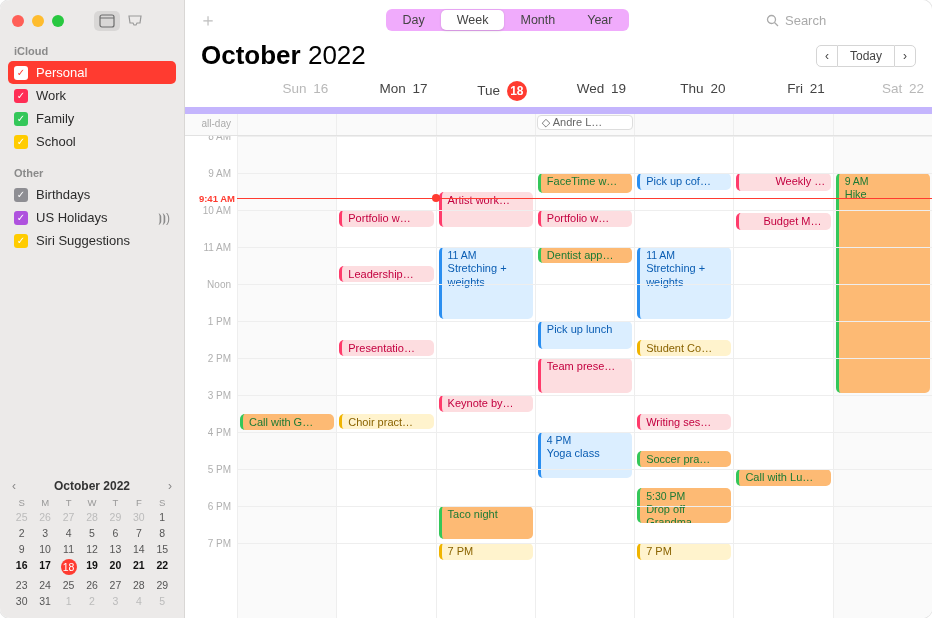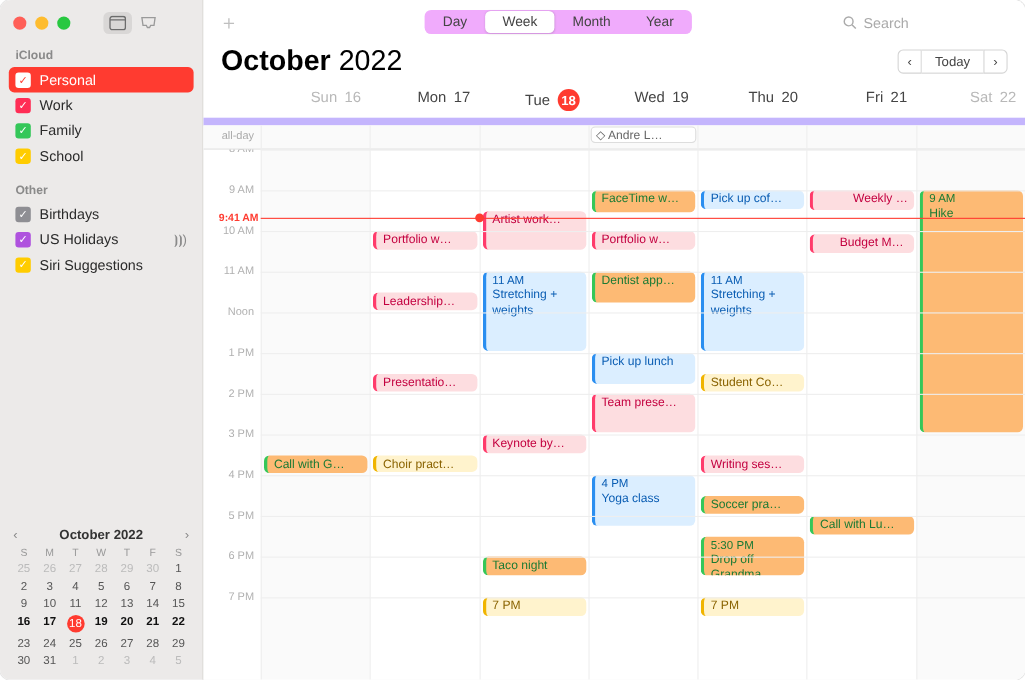--- a/index.html
+++ b/index.html
@@ -264,27 +264,27 @@
             <div class="day-col">
               <div class="event ev-red" style="top: 74px; height: 16.5px;">Portfolio w…</div>
               <div class="event ev-red" style="top: 129.5px; height: 16.5px;">Leadership…</div>
               <div class="event ev-red" style="top: 203.5px; height: 16.5px;">Presentatio…</div>
               <div class="event ev-yellow" style="top: 277.5px; height: 15px;">Choir pract…</div>
             </div>
             <div class="day-col">
               <div class="event ev-red" style="top: 55.5px; height: 35px;">Artist work…</div>
               <div class="event ev-blue" style="top: 111px; height: 72px; white-space: normal;"><span class="tm">11 AM</span>Stretching + weights</div>
               <div class="event ev-red" style="top: 259px; height: 16.5px;">Keynote by…</div>
-              <div class="event ev-green" style="top: 370px; height: 17px;">Taco night</div>
+              <div class="event ev-green" style="top: 370px; height: 33px;">Taco night</div>
               <div class="event ev-yellow" style="top: 407px; height: 16.5px;">7 PM</div>
             </div>
             <div class="day-col">
               <div class="event ev-green" style="top: 37px; height: 20.2px;">FaceTime w…</div>
               <div class="event ev-red" style="top: 74px; height: 16.5px;">Portfolio w…</div>
-              <div class="event ev-green" style="top: 111px; height: 28px;">Dentist app…</div>
+              <div class="event ev-green" style="top: 111px; height: 16px;">Dentist app…</div>
               <div class="event ev-blue" style="top: 185px; height: 27.6px;">Pick up lunch</div>
               <div class="event ev-red" style="top: 222px; height: 35px;">Team prese…</div>
               <div class="event ev-blue" style="top: 296px; height: 46.1px; white-space: normal;"><span class="tm">4 PM</span>Yoga class</div>
             </div>
             <div class="day-col">
               <div class="event ev-blue" style="top: 37px; height: 16.5px;">Pick up cof…</div>
               <div class="event ev-blue" style="top: 111px; height: 72px; white-space: normal;"><span class="tm">11 AM</span>Stretching + weights</div>
               <div class="event ev-yellow" style="top: 203.5px; height: 16.5px;">Student Co…</div>
               <div class="event ev-red" style="top: 277.5px; height: 16.5px;">Writing ses…</div>
               <div class="event ev-green" style="top: 314.5px; height: 16.5px;">Soccer pra…</div>

